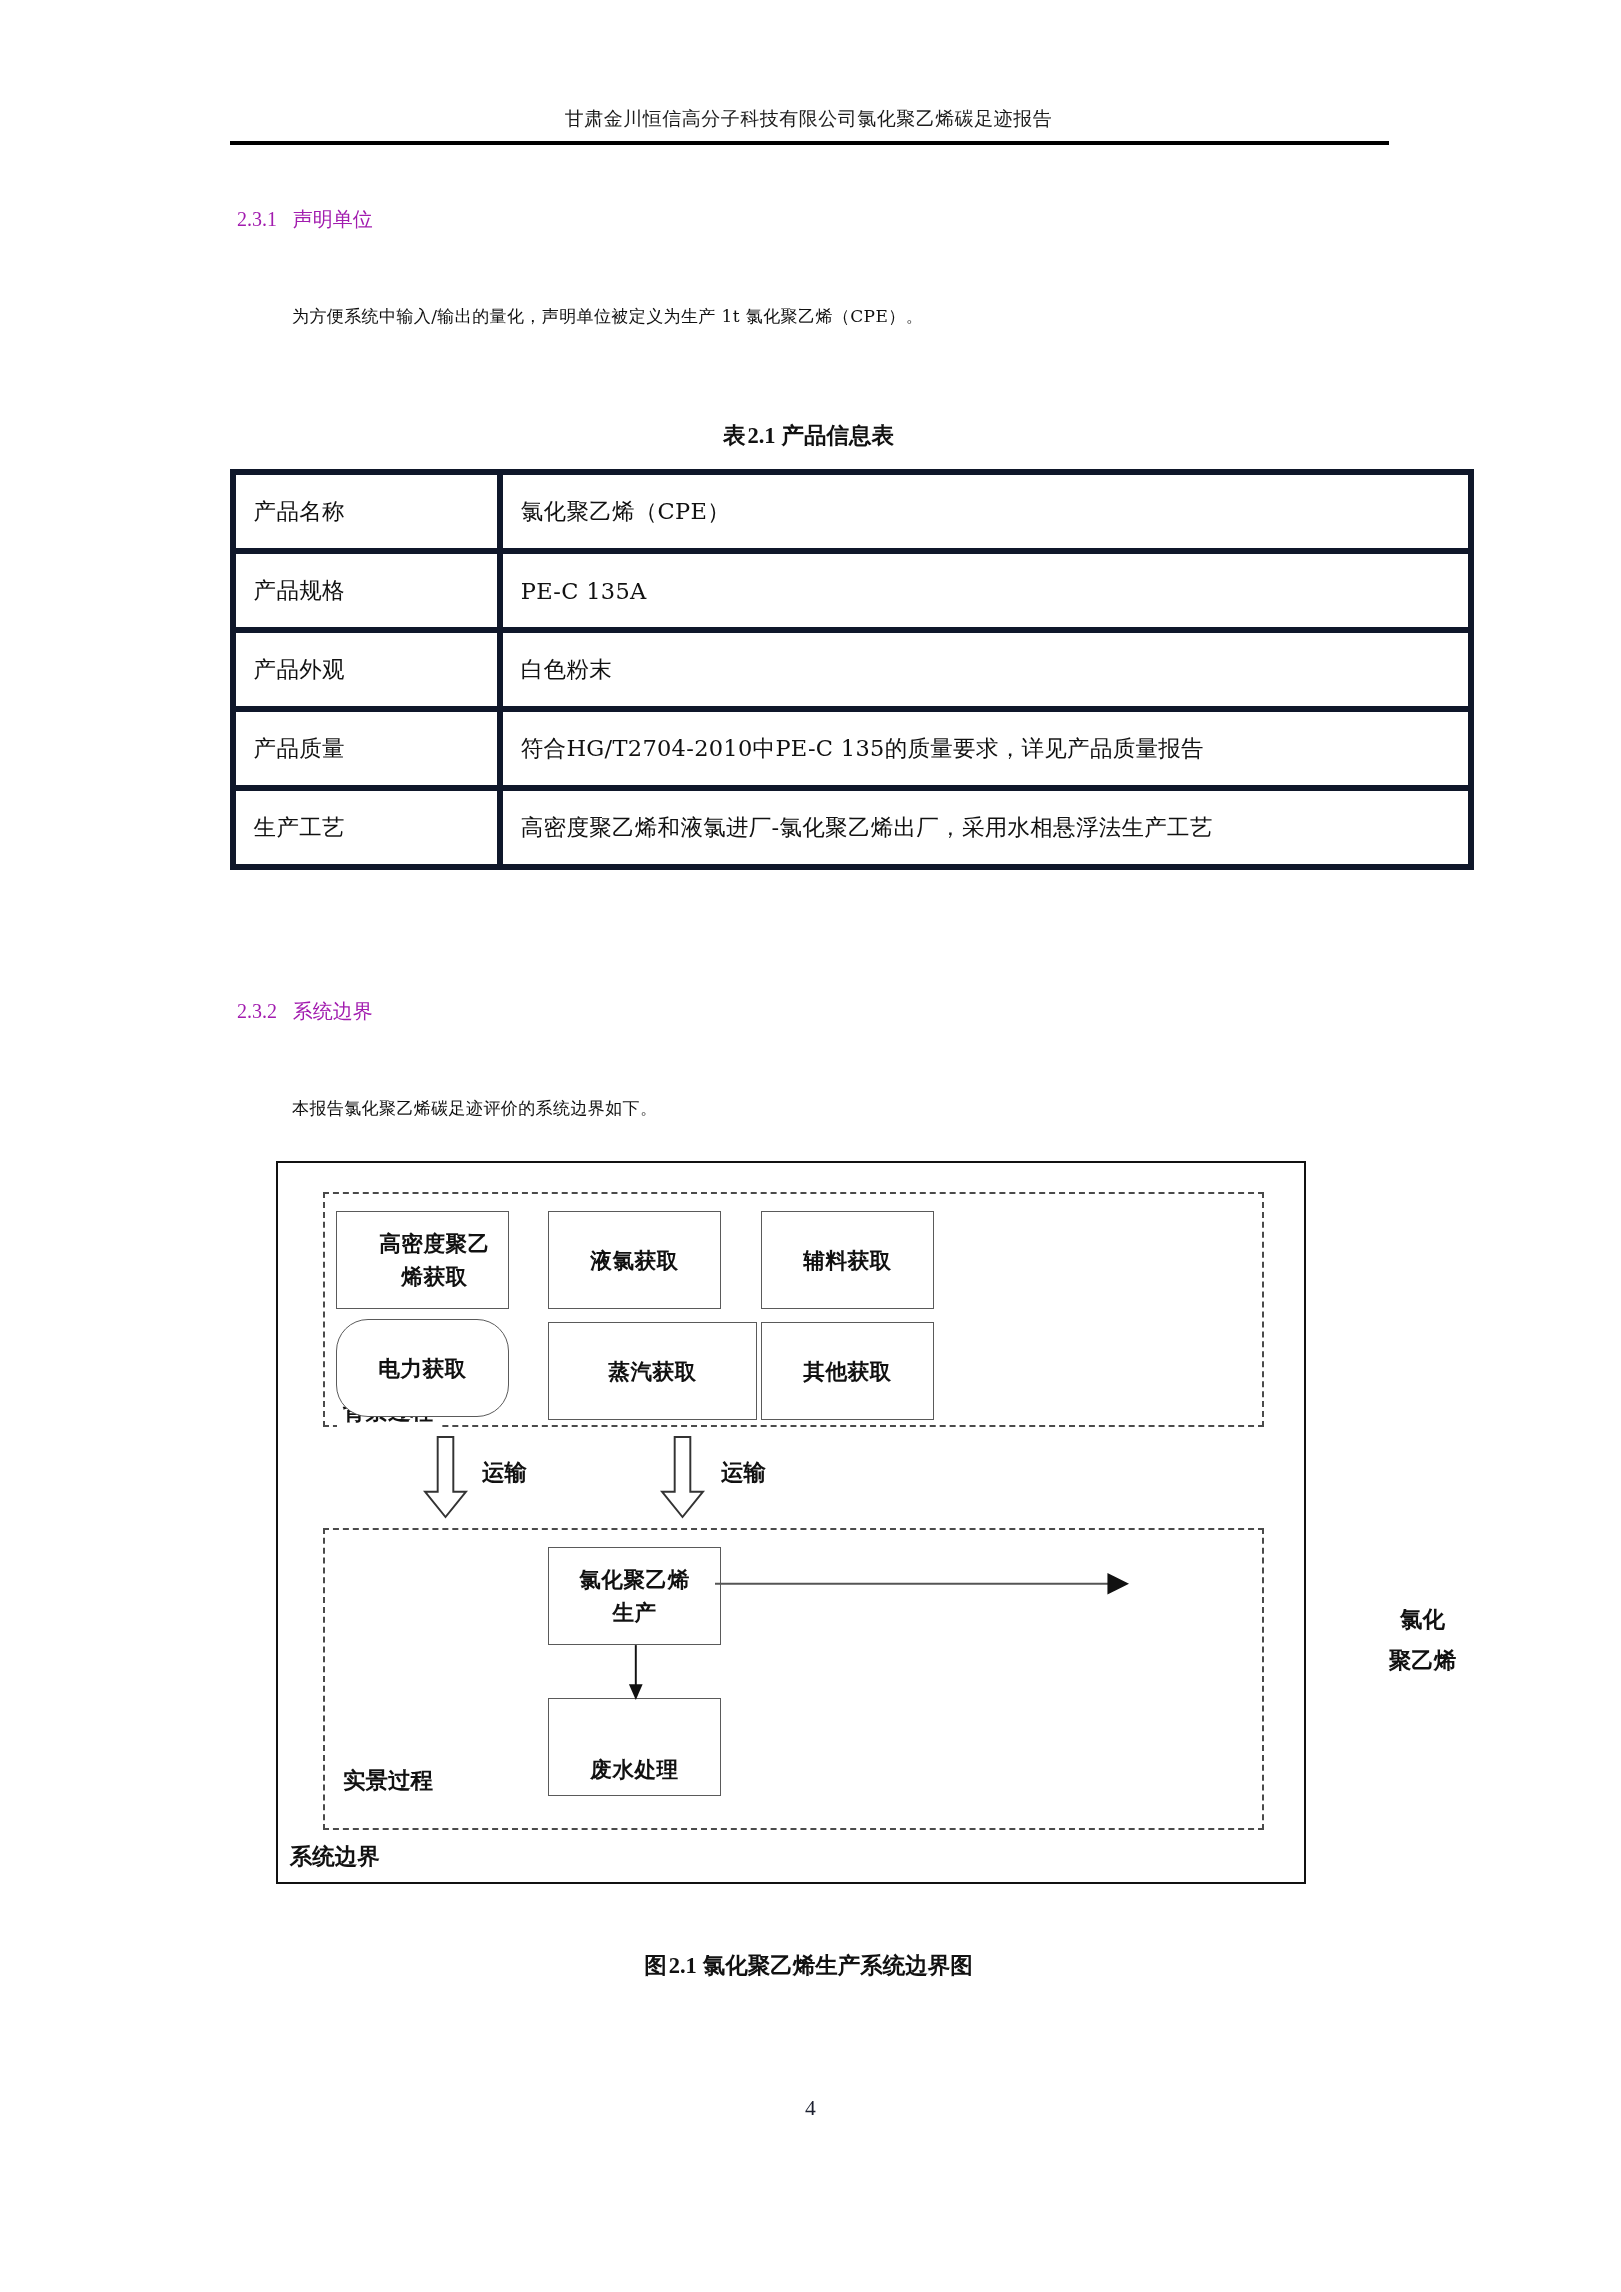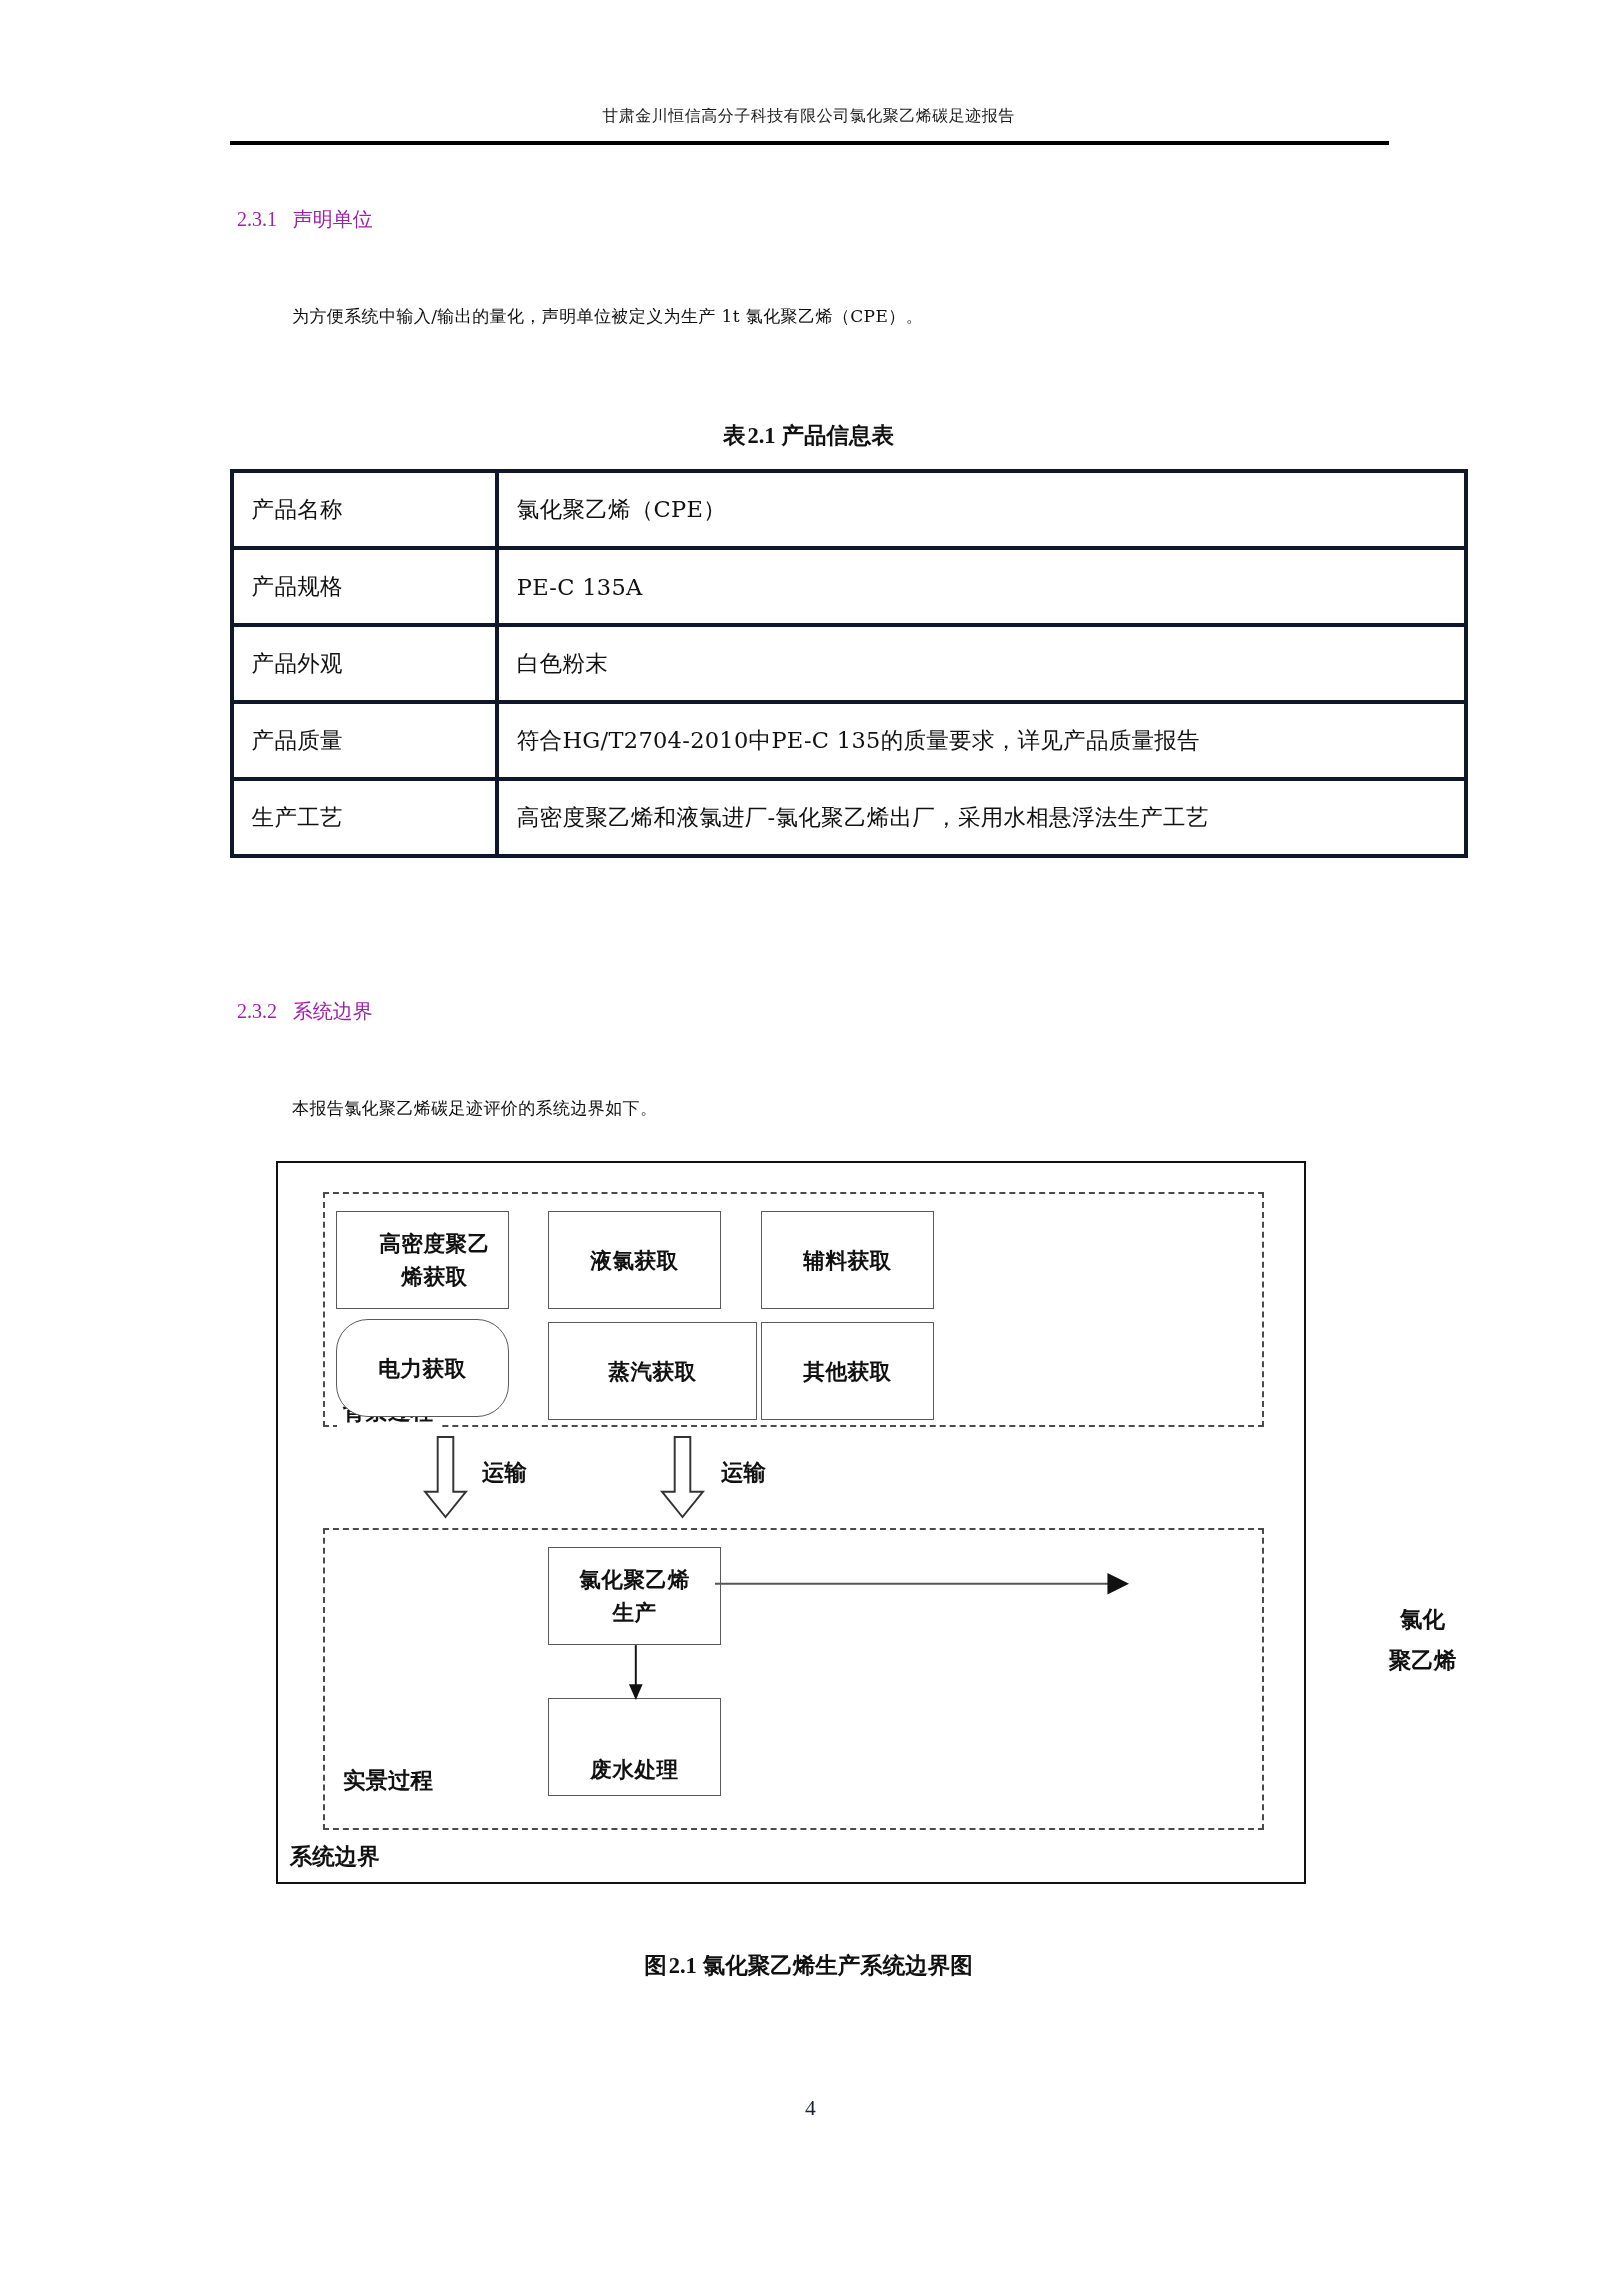--- a/index.html
+++ b/index.html
@@ -19,21 +19,21 @@
   
   #page-header {
     position: absolute;
     left: 230px;
     top: 106px;
     width: 1157px;
     text-align: center;
   }
   #page-header .hdr-text {
     font-family: "DejaVu Serif", "Liberation Serif", serif;
-    font-size: 16px;
+    font-size: 19px;
     letter-spacing: 0.5px;
     color: #1c1c1c;
     display: inline-block;
   }
   #header-rule {
     position: absolute;
     left: 230px;
     top: 141px;
     width: 1159px;
     height: 3.9px;
@@ -75,21 +75,21 @@
   
   #product-table {
     position: absolute;
     left: 230px;
     top: 469px;
     width: 1157px;
     border-collapse: collapse;
     table-layout: fixed;
   }
   #product-table td {
-    border: 4px solid #0f172a;
+    border: 6px solid #0f172a;
     padding: 0 17.6px;
     height: 73px;
     font-family: "DejaVu Serif", "Liberation Serif", serif;
     font-size: 22.5px;
     color: #111;
     vertical-align: middle;
     letter-spacing: 0.3px;
   }
   #product-table td.k { width: 226px; }
   #product-table td.v { width: 930px; }

